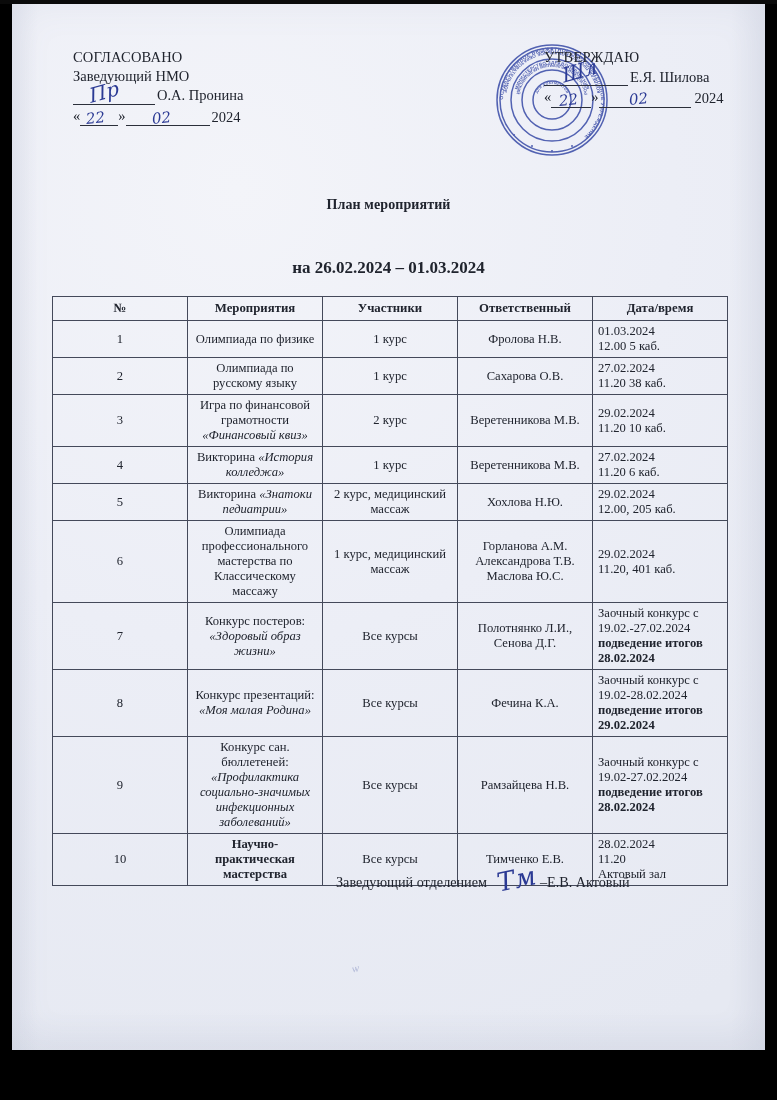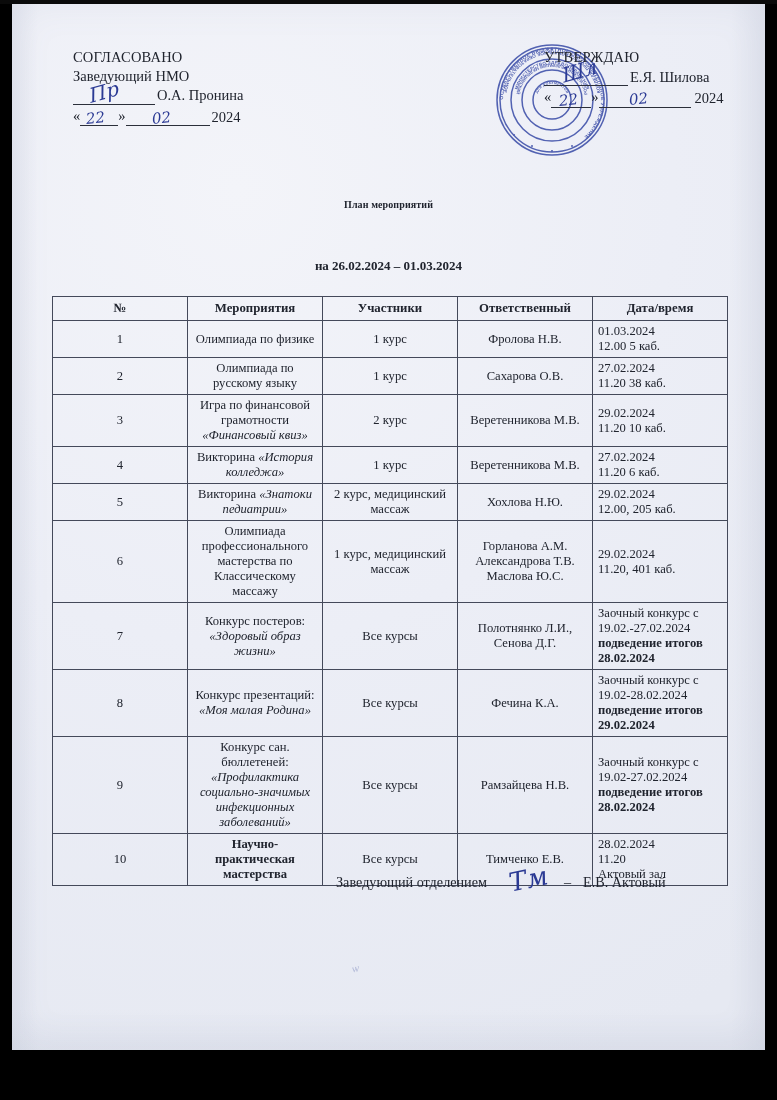--- a/index.html
+++ b/index.html
@@ -100,29 +100,29 @@
     mix-blend-mode: multiply;
   }
 
   
   #doc-title-block {
     position: absolute; left: 0; right: 0; top: 192px;
     text-align: center;
   }
   .title-line {
     font-weight: bold;
-    font-size: 10px;
+    font-size: 14px;
     line-height: 25px;
     letter-spacing: .1px;
   }
   #doc-period {
     position: absolute; left: 0; right: 0; top: 258px;
     text-align: center;
     font-weight: bold;
-    font-size: 13px;
+    font-size: 17px;
   }
 
   
   #plan-table {
     position: absolute;
     left: 52px; top: 296px;
     width: 676px;
     border-collapse: collapse;
     font-size: 12.6px;
     line-height: 15px;
@@ -151,21 +151,21 @@
   .ital { font-style: italic; }
   .bold { font-weight: bold; }
 
   
   #footer-sign {
     position: absolute;
     left: 336px; top: 871px;
     font-size: 14.2px;
     display: flex;
     align-items: center;
-    gap: 12px;
+    gap: 0;
     white-space: nowrap;
   }
   #footer-dash { color: #20242e; }
   #footer-signature {
     font-family: "DejaVu Serif", serif;
     font-style: italic;
     color: #2b3a94;
     font-size: 26px;
     line-height: 16px;
     transform: rotate(-12deg);

